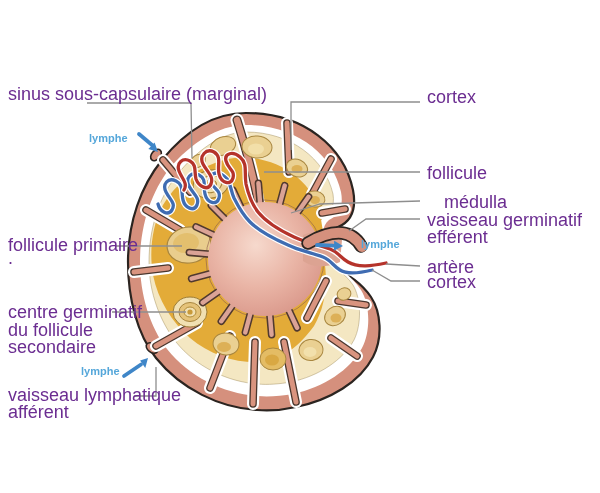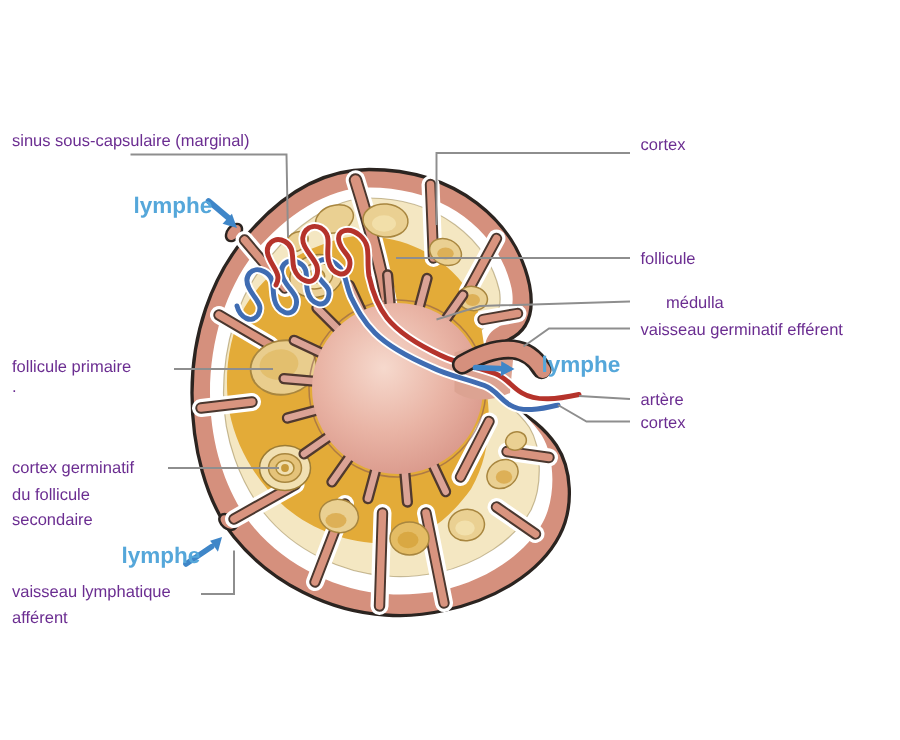--- a/index.html
+++ b/index.html
@@ -1,20 +1,20 @@
 <!DOCTYPE html>
 <html><head>
 <meta charset="utf-8">
 <style>
   html,body{margin:0;padding:0;background:#ffffff;}
   #stage{position:relative;width:600px;height:493px;background:#fff;overflow:hidden;
          font-family:"Liberation Sans", sans-serif;}
   #art{position:absolute;left:0;top:0;}
-  .lbl{position:absolute;color:#6b2d91;font-size:11px;line-height:17px;white-space:pre-line;}
-  .lymphe{position:absolute;color:#55a7da;font-size:15px;font-weight:bold;line-height:16px;}
+  .lbl{position:absolute;color:#6b2d91;font-size:18px;line-height:17px;white-space:pre-line;}
+  .lymphe{position:absolute;color:#55a7da;font-size:11px;font-weight:bold;line-height:16px;}
 </style>
 </head>
 <body>
 
 <div id="stage">
 
 <svg id="art" width="600" height="493" viewBox="0 0 600 493">
   <defs>
     <radialGradient id="medGrad" cx="42%" cy="38%" r="75%">
       <stop offset="0%" stop-color="#f6d9cd"></stop>
@@ -176,21 +176,21 @@
        M420,281 L391,281 L372,270
        M116,246 L182,246
        M112,312 L186,312
        M134,396 L156,396 L156,367"></path>
 </svg>
 
 <div class="lbl" style="left:8px;top:86px;">sinus sous-capsulaire (marginal)</div>
 <div class="lymphe" style="left:89px;top:130px;">lymphe</div>
 <div class="lbl" style="left:8px;top:237px;text-align:right;">follicule primaire</div>
 <div class="lbl" style="left:8px;top:250px;">.</div>
-<div class="lbl" style="left:8px;top:304px;line-height:17.5px;">cortex germinatif
+<div class="lbl" style="left:8px;top:304px;line-height:17.5px;">centre germinatif
 du follicule
 secondaire</div>
 <div class="lymphe" style="left:81px;top:363px;">lymphe</div>
 <div class="lbl" style="left:8px;top:387px;line-height:16.5px;">vaisseau lymphatique
 afférent</div>
 
 <div class="lbl" style="left:427px;top:89px;">cortex</div>
 <div class="lbl" style="left:427px;top:165px;">follicule</div>
 <div class="lbl" style="left:427px;top:194px;margin-left:17px;">médulla</div>
 <div class="lbl" style="left:427px;top:212px;">vaisseau germinatif efférent</div>

